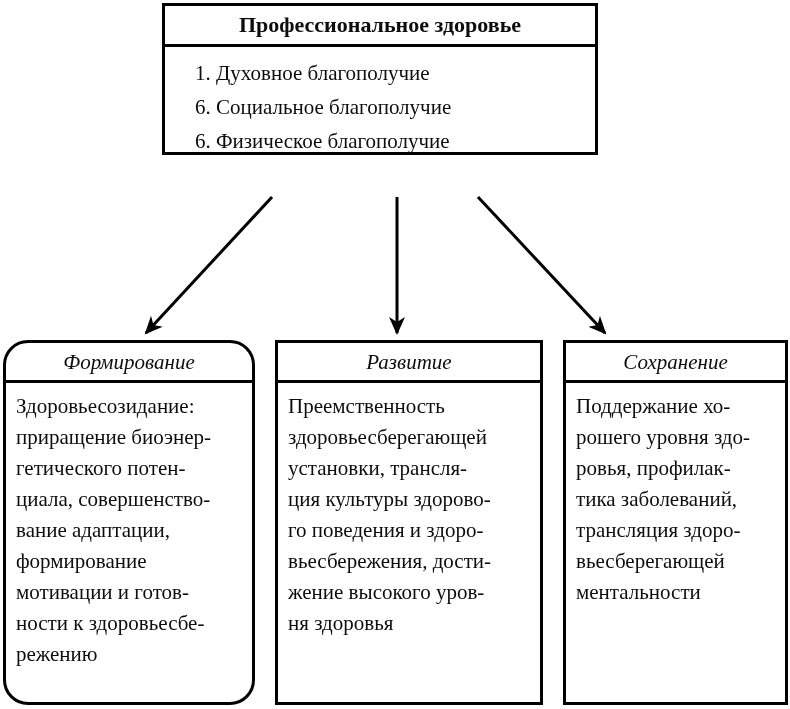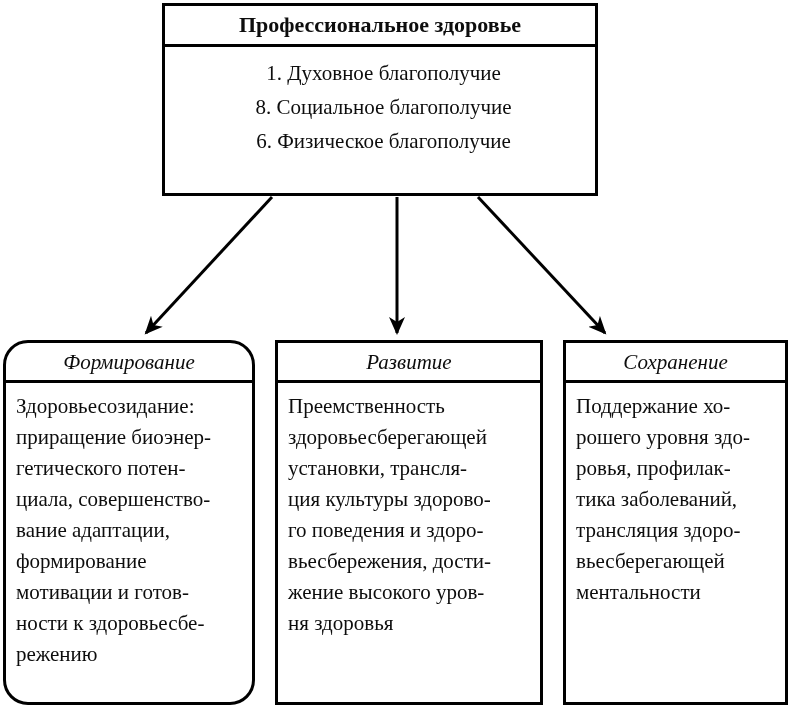--- a/index.html
+++ b/index.html
@@ -8,37 +8,36 @@
     width: 790px;
     height: 709px;
     background: #ffffff;
     color: #0d0d0d;
     font-family: "Liberation Serif", serif;
     overflow: hidden;
   }
   .top-box {
     position: absolute;
     left: 162px; top: 3px;
-    width: 436px; height: 193px;
+    width: 436px; height: 152px;
     border: 3px solid #000;
     box-sizing: border-box;
     background: #fff;
   }
   .top-box-header {
     border-bottom: 3px solid #000;
     font-weight: bold;
     text-align: center;
     font-size: 22px;
     line-height: 26px;
     padding: 6px 0 6px 0;
   }
   .top-box-body {
     padding: 9px 23px 0 30px;
     font-size: 21px;
-    text-align: center;
   }
   .list-line { line-height: 34px; white-space: nowrap; }
   .arrows {
     position: absolute;
     left: 0; top: 0;
     width: 790px; height: 709px;
     pointer-events: none;
   }
   .col-box {
     position: absolute;
@@ -68,21 +67,21 @@
 </style>
 </head>
 <body>
 
 <div class="canvas">
 
   <div class="top-box">
     <div class="top-box-header">Профессиональное здоровье</div>
     <div class="top-box-body">
       <div class="list-line">1. Духовное благополучие</div>
-      <div class="list-line">8. Социальное благополучие</div>
+      <div class="list-line">6. Социальное благополучие</div>
       <div class="list-line">6. Физическое благополучие</div>
     </div>
   </div>
 
   <svg class="arrows" viewBox="0 0 790 709" xmlns="http://www.w3.org/2000/svg">
     <defs>
       <marker id="ah" markerWidth="20" markerHeight="18" refX="16" refY="8" orient="auto" markerUnits="userSpaceOnUse">
         <polygon points="0,0 18,8 0,16 5,8" fill="#000"></polygon>
       </marker>
     </defs>

